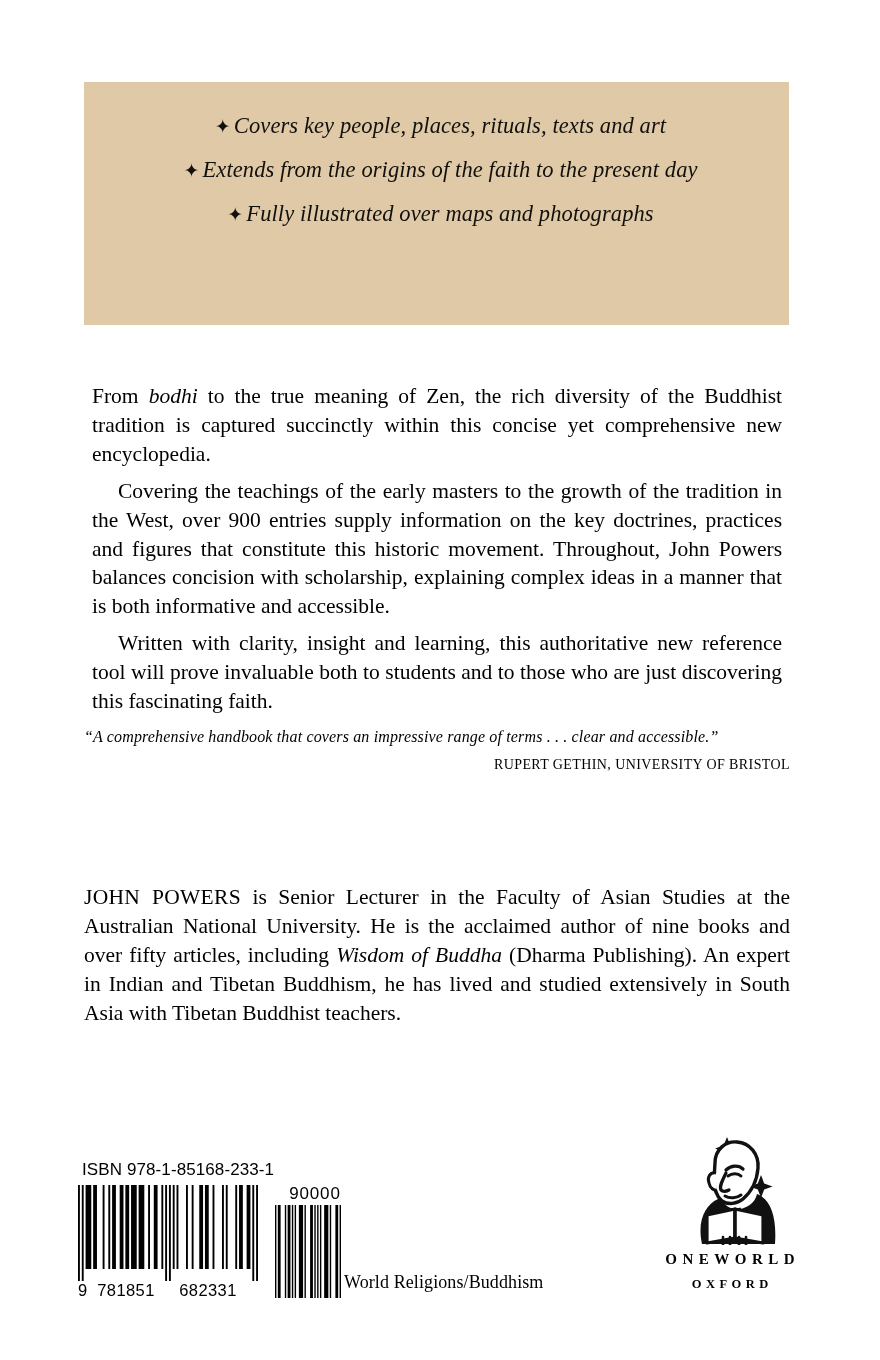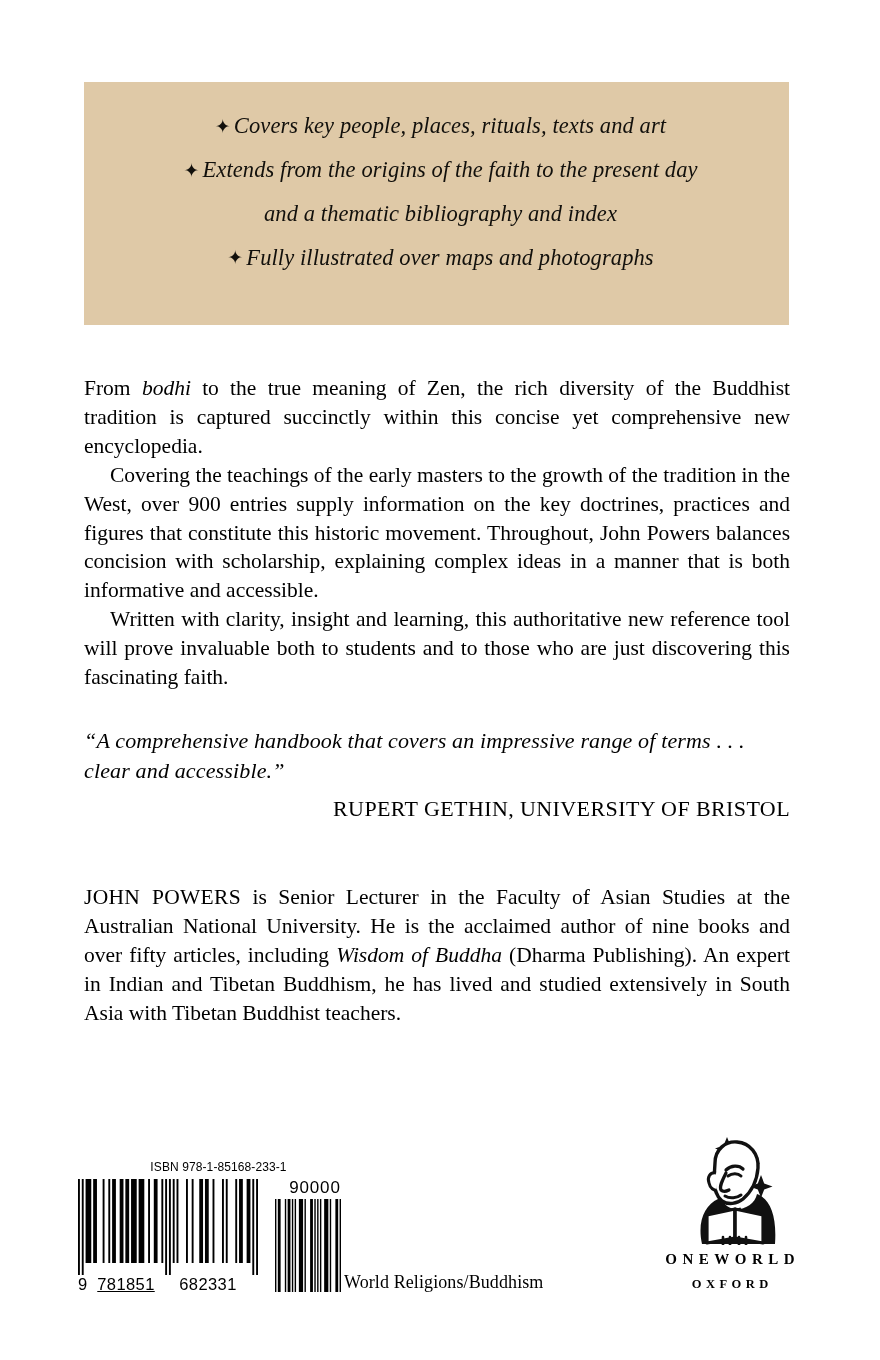--- a/index.html
+++ b/index.html
@@ -50,48 +50,48 @@
   }
 
   
   .body-copy {
     position: absolute;
     left: 84px;
     top: 374px;
     width: 706px;
   }
   .body-copy p {
-    margin: 0;
+    margin: 8px;
     font-size: 21.5px;
     line-height: 1.345;
     text-align: justify;
     text-justify: inter-word;
     hyphens: none;
   }
   .body-copy p + p { text-indent: 26px; }
   .body-copy i { font-style: italic; }
 
   
   .quote-block {
     position: absolute;
     left: 84px;
     top: 726px;
     width: 706px;
   }
   .quote-text {
     margin: 0;
     font-style: italic;
-    font-size: 22px;
+    font-size: 16px;
     line-height: 1.38;
     letter-spacing: 0.15px;
   }
   .quote-attrib {
     margin: 9px 0 0 0;
     text-align: right;
-    font-size: 22px;
+    font-size: 14px;
     letter-spacing: 0.4px;
   }
 
   
   .bio-block {
     position: absolute;
     left: 84px;
     top: 883px;
     width: 706px;
   }
@@ -109,44 +109,43 @@
   .bio-block i { font-style: italic; }
 
   
   .barcode-zone {
     position: absolute;
     left: 78px;
     top: 1160px;
   }
   .isbn-label {
     font-family: "Liberation Sans", "DejaVu Sans", sans-serif;
-    font-size: 12px;
+    font-size: 17px;
     letter-spacing: 0.1px;
     margin: 0 0 5px 4px;
     color: #000;
-    text-align: center;
   }
   .barcodes {
     display: flex;
     align-items: flex-start;
     gap: 17px;
   }
   .bc-main { position: relative; width: 180px; }
   .bc-addon { position: relative; width: 80px; }
   .bars { display: block; }
   .ean-digits {
     display: flex;
     font-family: "Liberation Sans", "DejaVu Sans", sans-serif;
     font-size: 16.5px;
     letter-spacing: 0.4px;
     margin-top: 1px;
     line-height: 1;
   }
   .ean-d1 { width: 12px; }
-  .ean-left  { width: 72px; text-align: center; text-decoration: underline; }
+  .ean-left  { width: 72px; text-align: center; }
   .ean-right { width: 72px; text-align: center; margin-left: 10px; }
   .addon-digits {
     font-family: "Liberation Sans", "DejaVu Sans", sans-serif;
     font-size: 17px;
     letter-spacing: 0.8px;
     text-align: center;
     line-height: 1;
     margin-bottom: 3px;
   }
 
@@ -193,23 +192,20 @@
 
     <p class="bullet-line">
       <span class="star">✦</span><span>Covers key people, places, rituals, texts and art</span>
     </p>
 
     <p class="bullet-line">
       <span class="star">✦</span><span>Extends from the origins of the faith to the present day</span>
     </p>
 
 
-    <p class="bullet-line cont">
-      <span>and a thematic bibliography and index</span>
-    </p>
 
     <p class="bullet-line">
       <span class="star">✦</span><span>Fully illustrated over maps and photographs</span>
     </p>
 
   </div>
 </div>
 
 <div class="body-copy">
   <p><span>From </span><i>bodhi</i><span> to the true meaning of Zen, the rich diversity of the Buddhist tradition is captured succinctly within this concise yet comprehensive new encyclopedia.</span></p>

